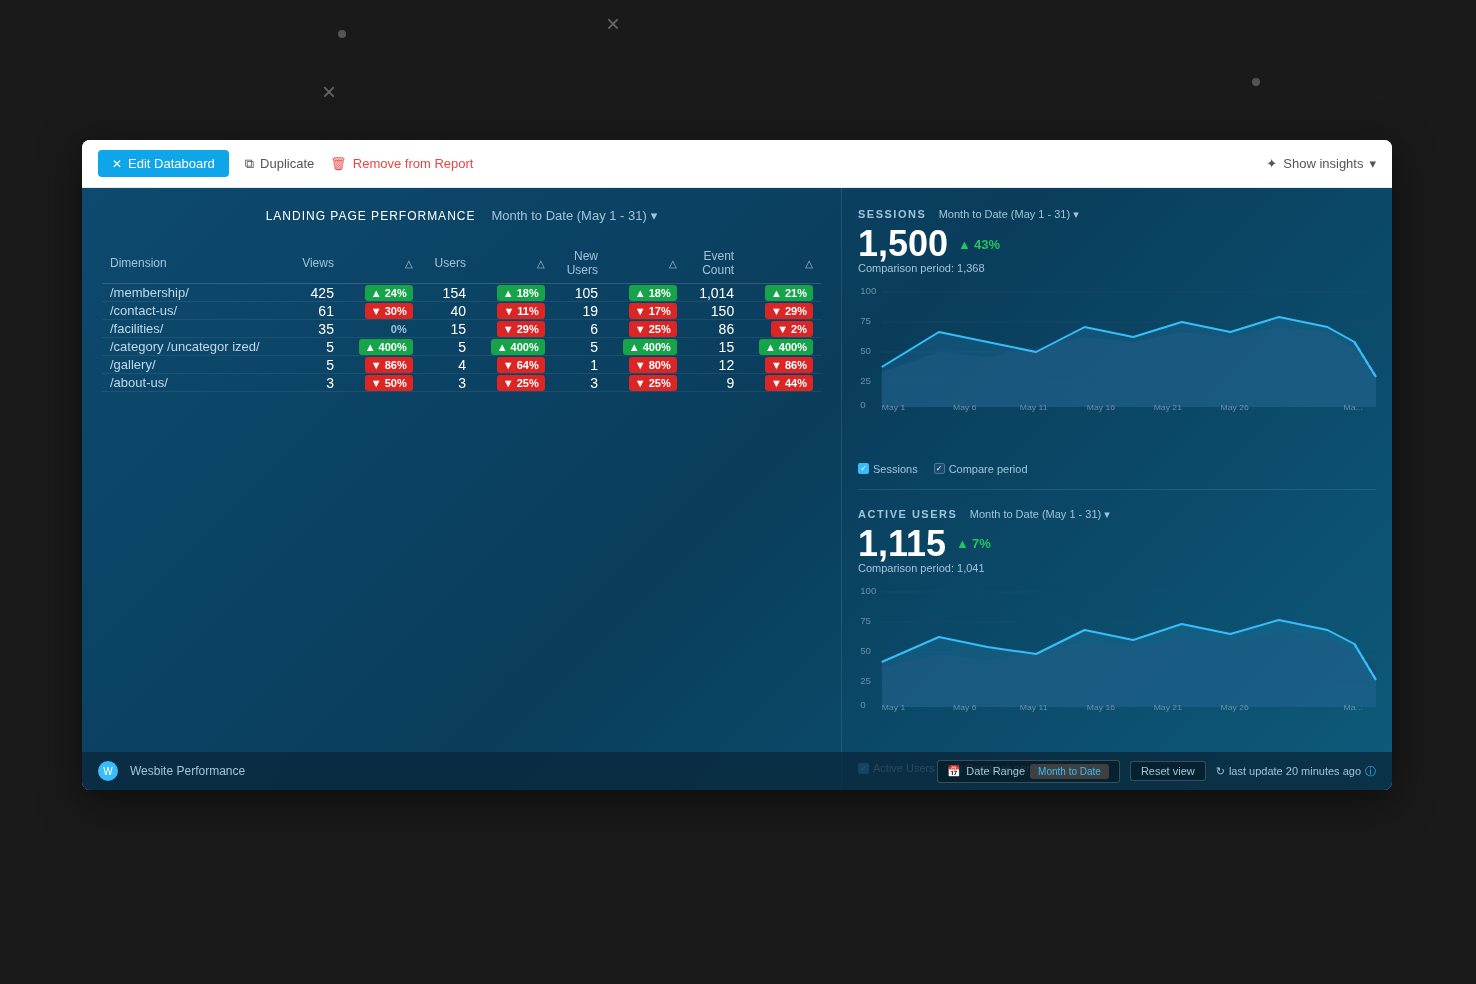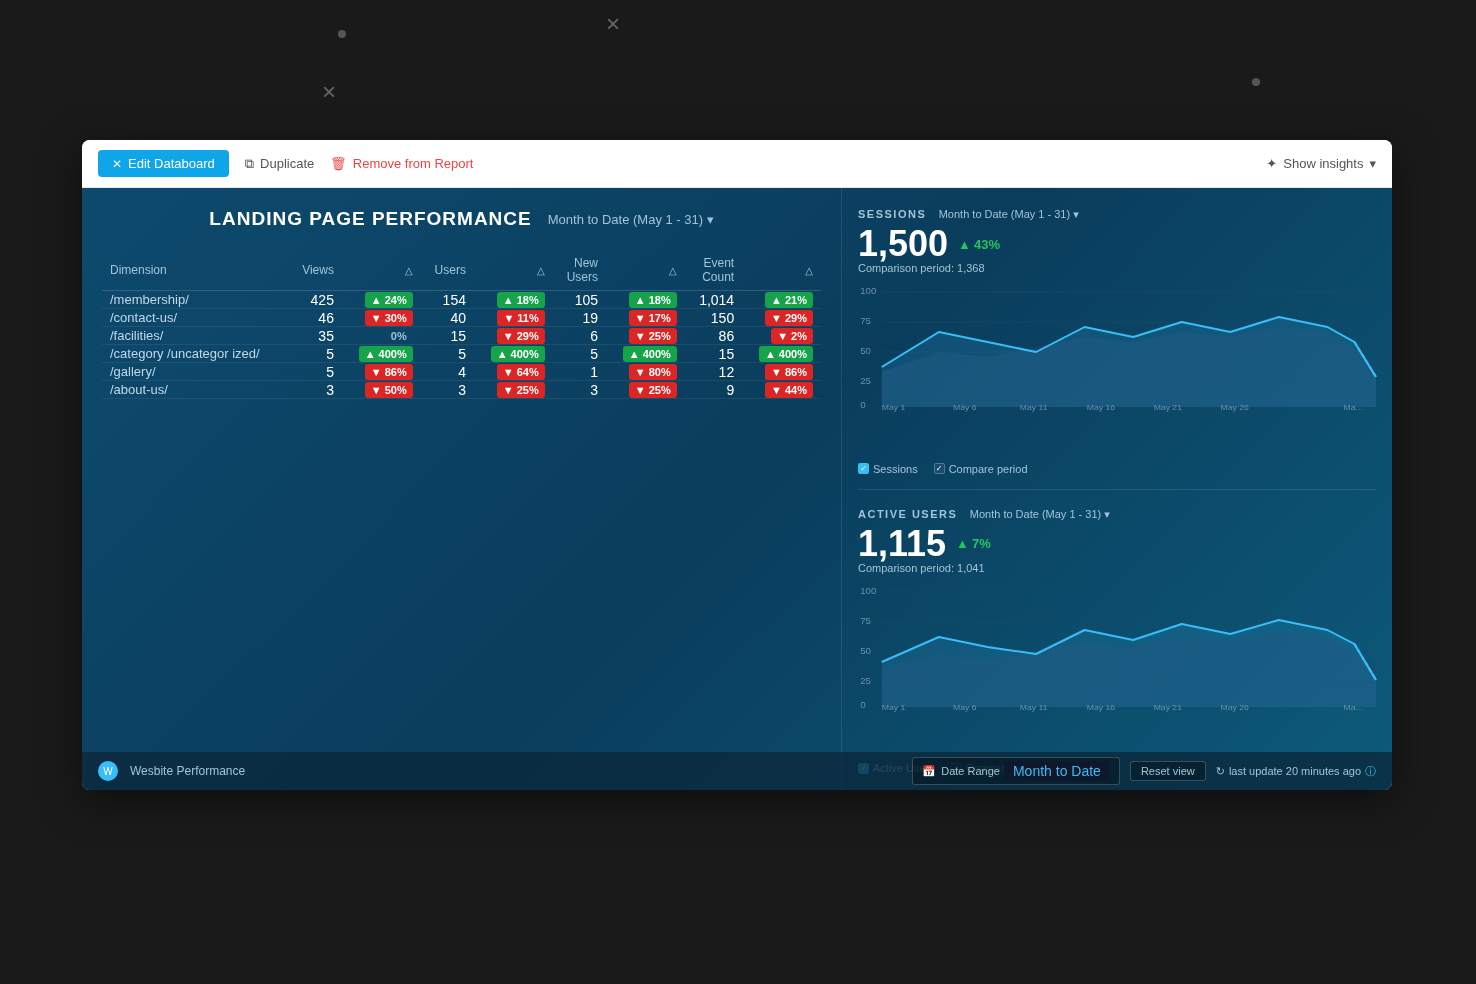--- a/index.html
+++ b/index.html
@@ -95,22 +95,22 @@
     }
     .table-header-row {
       display: flex;
       align-items: center;
       justify-content: center;
       gap: 16px;
       margin-bottom: 20px;
     }
     .table-title {
       color: #fff;
-      font-size: 19px;
-      font-weight: 700;
+      font-size: 12px;
+      font-weight: 400;
       letter-spacing: 1px;
     }
     .date-selector {
       display: flex;
       align-items: center;
       gap: 4px;
       color: #a0c4d8;
       font-size: 13px;
       cursor: pointer;
     }
@@ -281,25 +281,25 @@
       gap: 5px;
       padding: 3px 10px;
       background: rgba(0,0,0,0.3);
       border: 1px solid rgba(255,255,255,0.2);
       border-radius: 3px;
       color: #a0c4d8;
       font-size: 11px;
       cursor: pointer;
     }
     .footer-badge {
-      background: #0f172a;
+      background: #404040;
       color: #38bdf8;
       padding: 2px 8px;
       border-radius: 3px;
-      font-size: 14px;
+      font-size: 10px;
     }
     .footer-update {
       color: #a0c4d8;
       font-size: 11px;
       display: flex;
       align-items: center;
       gap: 4px;
     }
 
     
@@ -377,21 +377,21 @@
       <td class="num"><span class="badge up">▲ 24%</span></td>
       <td class="num">154</td>
       <td class="num"><span class="badge up">▲ 18%</span></td>
       <td class="num">105</td>
       <td class="num"><span class="badge up">▲ 18%</span></td>
       <td class="num">1,014</td>
       <td class="num"><span class="badge up">▲ 21%</span></td>
     </tr>
             <tr>
       <td class="dim">/contact-us/</td>
-      <td class="num">46</td>
+      <td class="num">61</td>
       <td class="num"><span class="badge down">▼ 30%</span></td>
       <td class="num">40</td>
       <td class="num"><span class="badge down">▼ 11%</span></td>
       <td class="num">19</td>
       <td class="num"><span class="badge down">▼ 17%</span></td>
       <td class="num">150</td>
       <td class="num"><span class="badge down">▼ 29%</span></td>
     </tr>
             <tr>
       <td class="dim">/facilities/</td>

